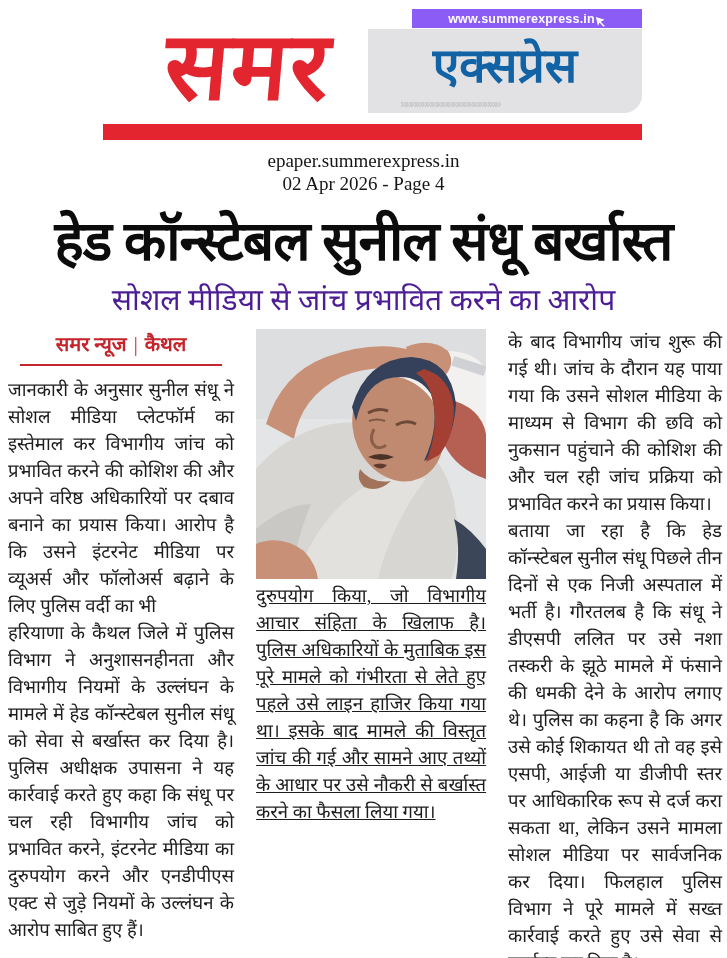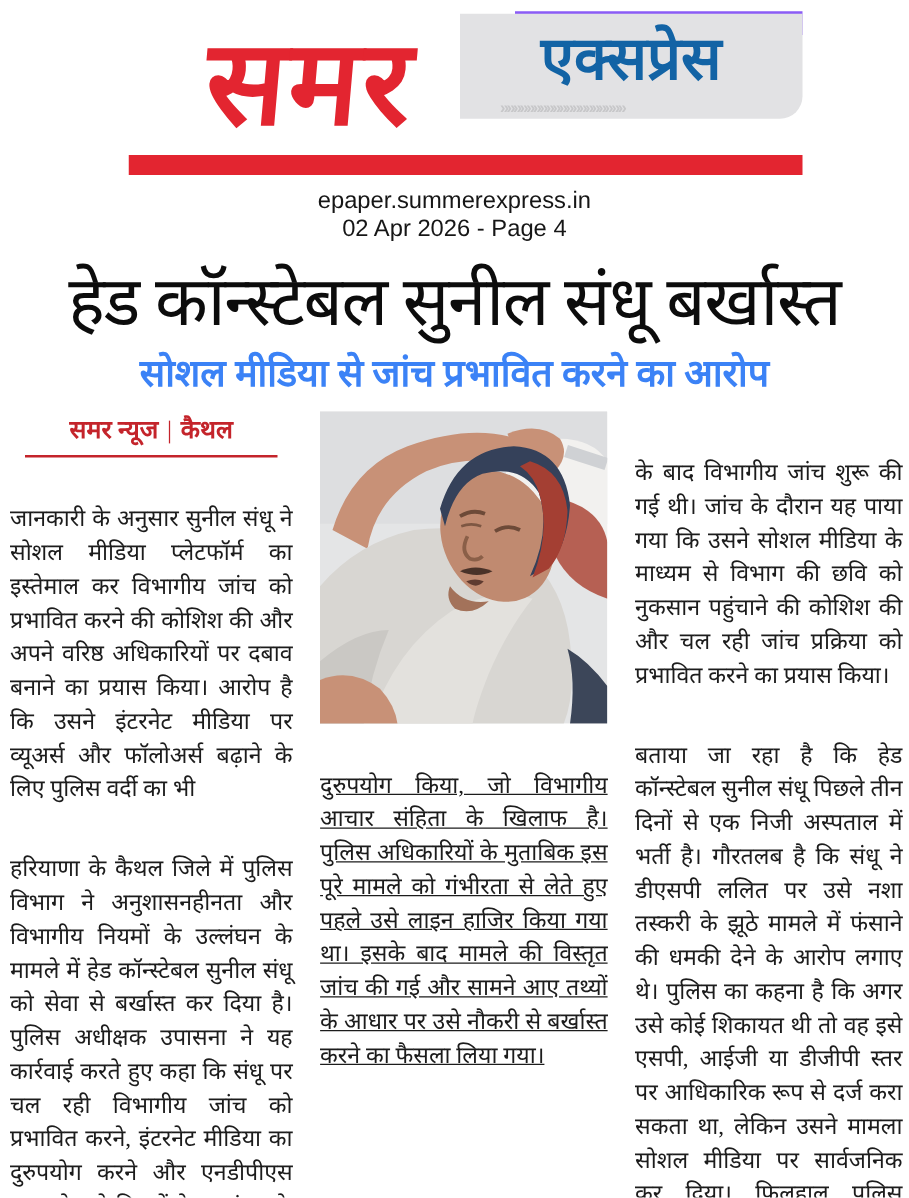--- a/index.html
+++ b/index.html
@@ -27,21 +27,21 @@
     line-height: 112px;
     font-weight: 700;
     color: #e32530;
     transform: skewX(-5deg);
     text-align: center;
     letter-spacing: 2px;
     white-space: nowrap;
   }
   .gray-box {
     position: absolute;
-    left: 265px; top: 2px;
+    left: 265px; top: 20px;
     width: 274px; height: 84px;
     background: #e2e2e4;
     border-radius: 0 0 18px 0;
   }
   .express-logo {
     display: block;
     text-align: center;
     font-weight: 700;
     font-size: 48px;
     line-height: 74px;
@@ -79,57 +79,57 @@
     position: absolute;
     left: 0; top: 115px;
     width: 539px; height: 16px;
     background: #e32530;
   }
 
   
   .page-info {
     margin-top: 9px;
     text-align: center;
-    font-family: Liberation Sans, sans-serif;
+    font-family: Liberation Serif, serif;
     font-size: 19px;
     line-height: 23px;
     color: #161616;
   }
 
   
   .headline {
     margin-top: 16px;
     text-align: center;
     font-size: 55px;
     line-height: 62px;
-    font-weight: 400;
+    font-weight: 700;
     color: #0c0c0c;
     letter-spacing: -1px;
     white-space: nowrap;
   }
   .subheadline {
     margin-top: 9px;
     text-align: center;
     font-size: 30px;
     line-height: 36px;
-    font-weight: 700;
-    color: #3b82f6;
+    font-weight: 400;
+    color: #4c1d95;
   }
 
   
   .article {
     display: flex;
     gap: 22px;
     padding: 11px 5px 0 8px;
   }
   .col { font-size: 18.5px; line-height: 27px; text-align: justify; color: #1c1c1c; }
   .col-1 { width: 242px; }
   .col-2 { width: 230px; text-decoration: underline; }
   .col-3 { width: 229px; }
-  .col p { text-align: justify; margin-top: 37px; }
+  .col p { text-align: justify; }
 
   .byline-row {
     text-align: center;
     color: #c4242b;
     font-weight: 700;
     font-size: 20px;
     line-height: 26px;
     padding-top: 2px;
     white-space: nowrap;
   }

